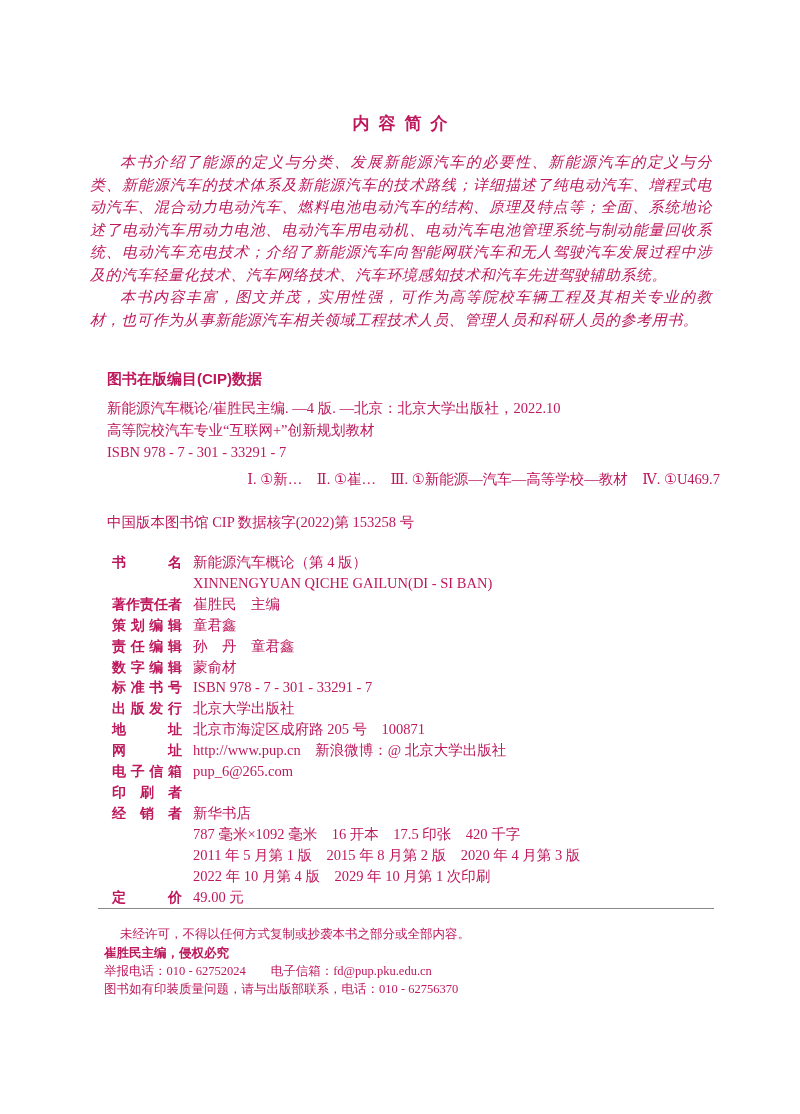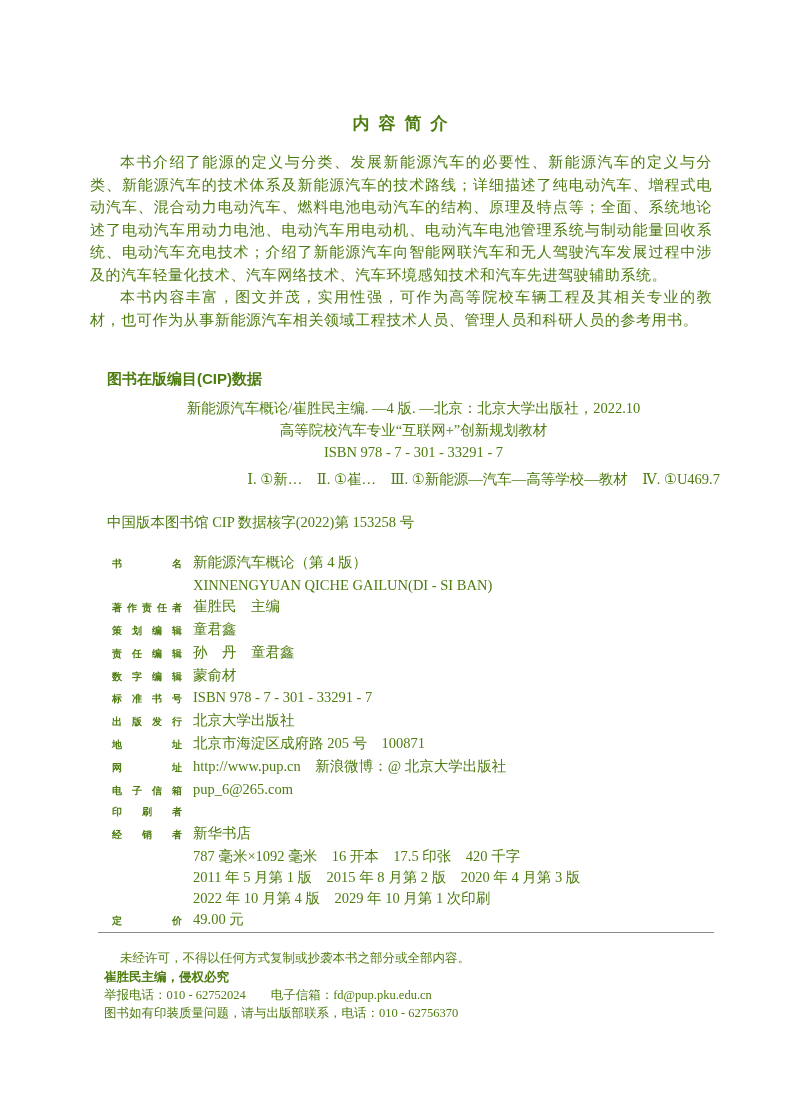--- a/index.html
+++ b/index.html
@@ -1,21 +1,21 @@
 <!DOCTYPE html>
 <html><head>
 <meta charset="utf-8">
 <style>
   html, body { margin: 0; padding: 0; background: #ffffff; }
   .page {
     position: relative;
     width: 800px;
     height: 1114px;
     background: #ffffff;
-    color: #4d7c0f;
+    color: #be185d;
     font-family: "Liberation Serif", "DejaVu Serif", serif;
     overflow: hidden;
     box-sizing: border-box;
   }
   .intro-title {
     margin: 0;
     padding-top: 112px;
     text-align: center;
     font-family: "Liberation Sans", "DejaVu Sans", sans-serif;
     font-size: 17px;
@@ -24,40 +24,41 @@
     text-indent: 9px;
     line-height: 24px;
   }
   .para {
     margin: 0 88px 0 90px;
     font-size: 15px;
     line-height: 22.5px;
     letter-spacing: 0.6px;
     text-align: justify;
     text-indent: 2em;
+    font-style: italic;
   }
   .para-first { margin-top: 15px; }
   .cip-section { margin: 38px 80px 0 107px; font-size: 14.5px; }
   .cip-heading {
     font-family: "Liberation Sans", "DejaVu Sans", sans-serif;
     font-weight: 700;
     font-size: 15px;
     line-height: 20px;
   }
   .cip-lines { margin-top: 8px; }
-  .cip-line { line-height: 22px; text-align: center; }
+  .cip-line { line-height: 22px; }
   .cip-classification { margin-top: 5px; line-height: 22px; text-align: right; }
   .cip-record { margin-top: 21px; line-height: 22px; }
   .info-section { margin: 19px 50px 0 112px; font-size: 14.5px; }
   .info-row { display: flex; line-height: 20.9px; align-items: baseline; }
   .info-label {
     flex: 0 0 70px;
     font-family: "Liberation Sans", "DejaVu Sans", sans-serif;
     font-weight: 700;
-    font-size: 10px;
+    font-size: 14px;
     text-align: justify;
     text-align-last: justify;
   }
   .info-value { margin-left: 11px; white-space: nowrap; }
   .divider {
     border: 0;
     height: 0;
     border-top: 1px solid #8a8a8a;
     margin: 1px 86px 0 98px;
   }

